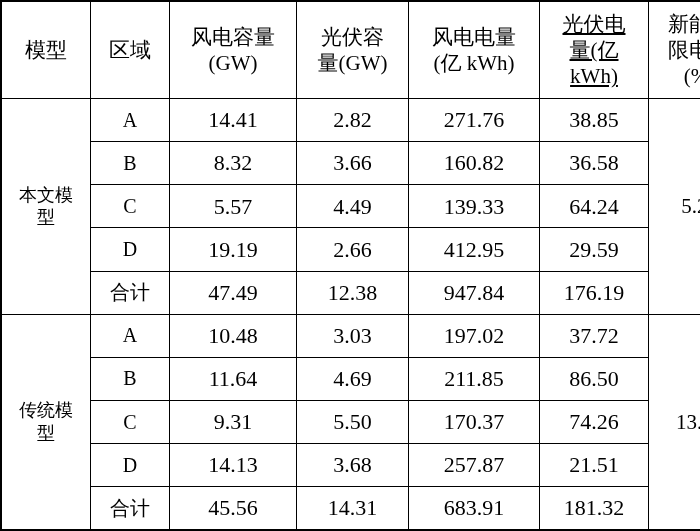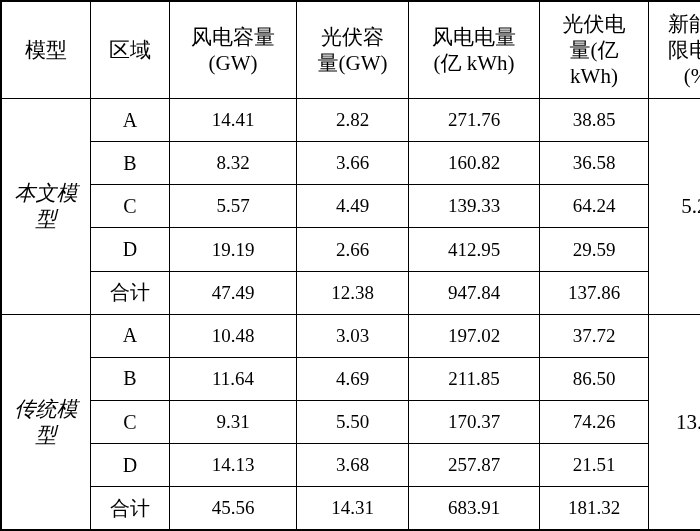--- a/index.html
+++ b/index.html
@@ -31,39 +31,38 @@
   }
   
   #results-table {
     border: 2px solid #000000;
   }
   .col-model   { width: 82px; }
   .col-region  { width: 72px; }
   .col-windcap { width: 120px; font-family: Liberation Serif, serif; }
   .col-pvcap   { width: 105px; }
   .col-windgen { width: 124px; }
-  .col-pvgen   { width: 102px; }
+  .col-pvgen   { width: 102px; text-decoration: underline; }
   .col-curtail { width: 95px; }
 
   thead td {
     font-size: 21px;
     height: 92px;
   }
   tbody td {
     font-size: 21px;
   }
   .model-cell {
-    font-size: 21px;
-    font-style: italic;
+    font-size: 18px;
   }
   .region-cell {
     font-size: 20px;
   }
   .num {
-    font-size: 19px;
+    font-size: 22px;
   }
   .curtail {
     font-size: 21px;
   }
   .row-h {
     height: 40px;
   }
   .group-sep td {
     border-top: 2px solid #000000;
   }
@@ -137,21 +136,21 @@
       <td class="num">19.19</td>
       <td class="num">2.66</td>
       <td class="num">412.95</td>
       <td class="num">29.59</td>
     </tr>
     <tr class="row-h">
       <td class="region-cell">合计</td>
       <td class="num">47.49</td>
       <td class="num">12.38</td>
       <td class="num">947.84</td>
-      <td class="num">137.86</td>
+      <td class="num">176.19</td>
     </tr>
 
     <tr class="row-h group-sep">
       <td class="model-cell" rowspan="5">
         <div>传统模</div>
         <div>型</div>
       </td>
       <td class="region-cell">A</td>
       <td class="num">10.48</td>
       <td class="num">3.03</td>

